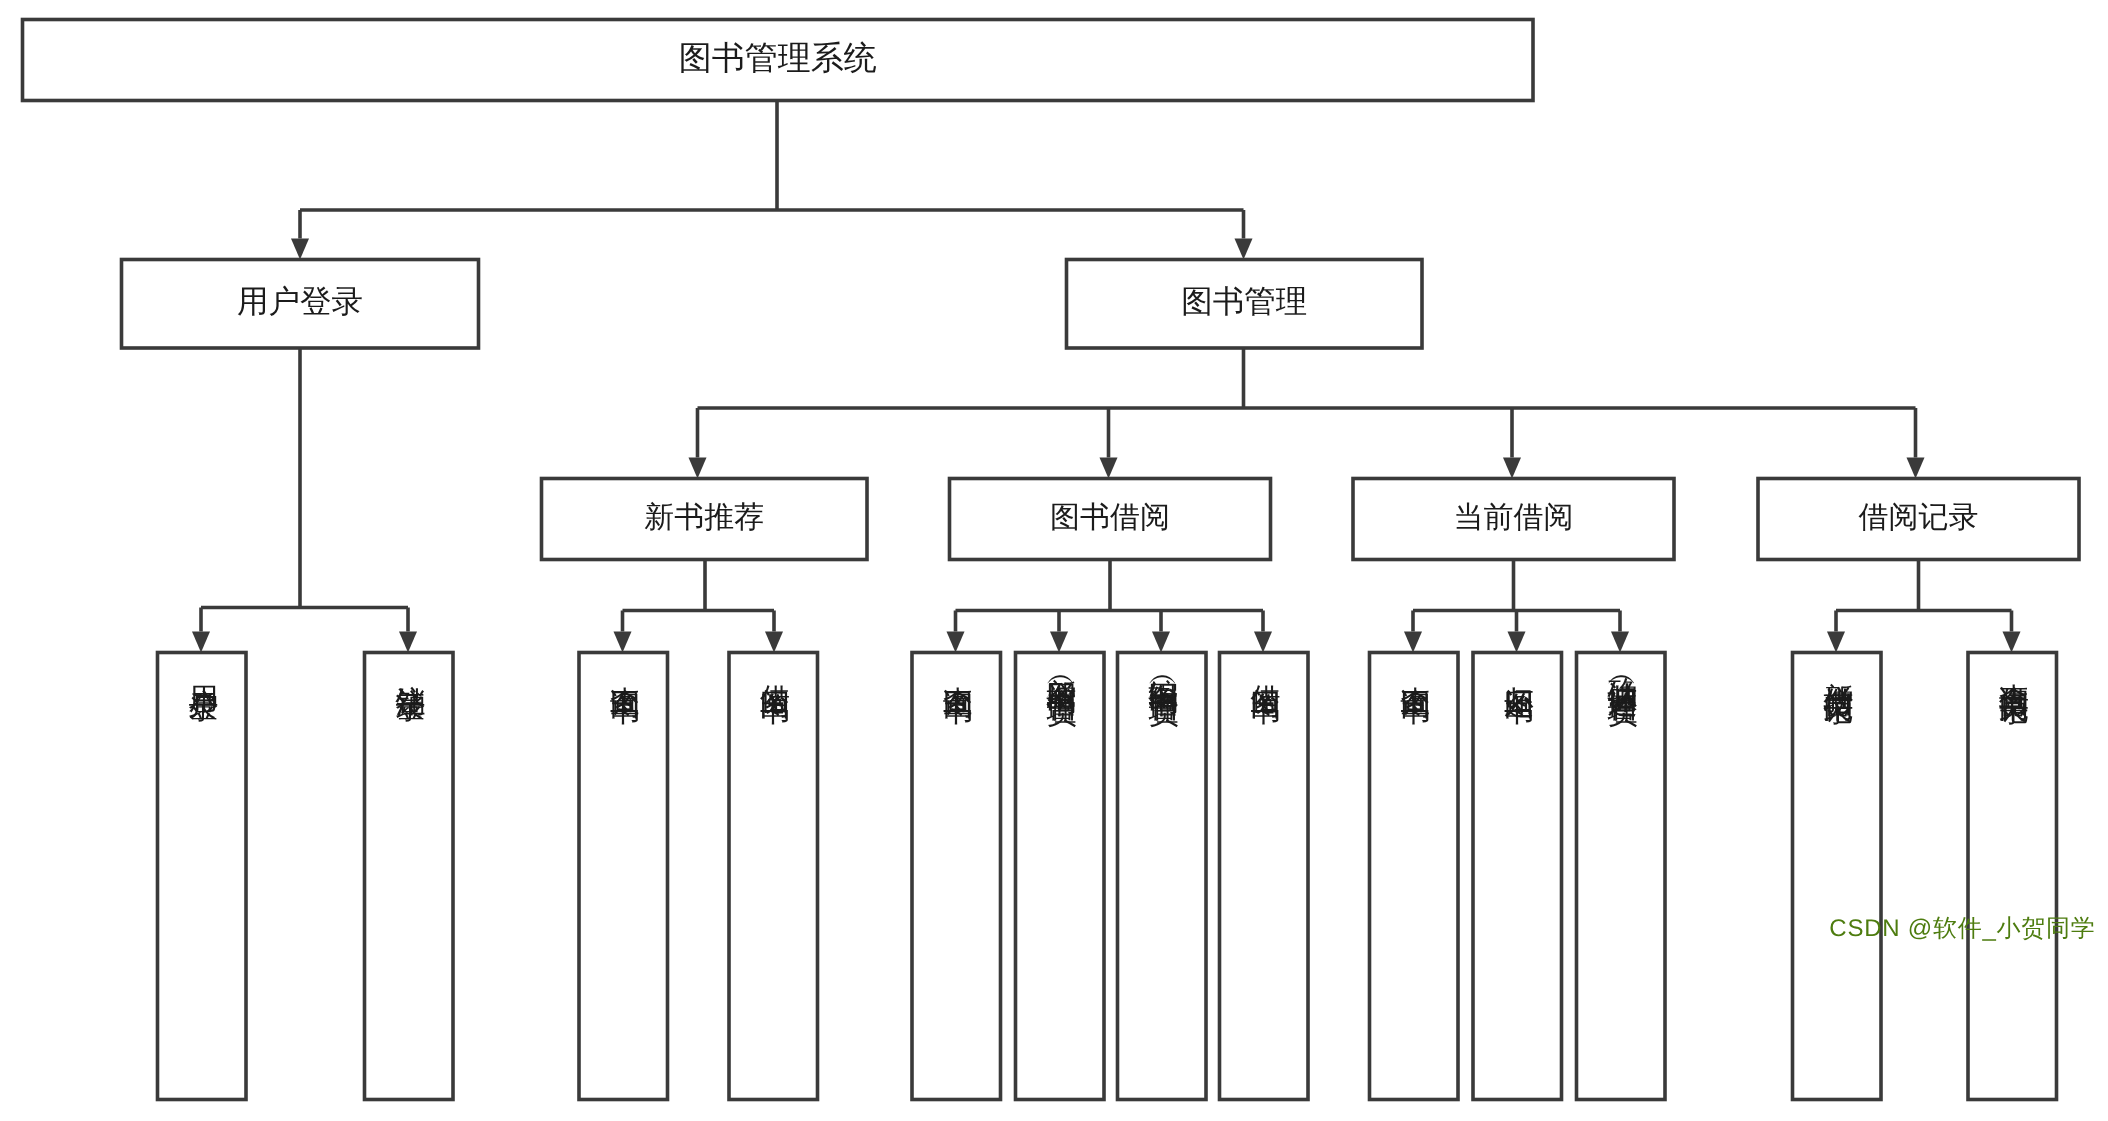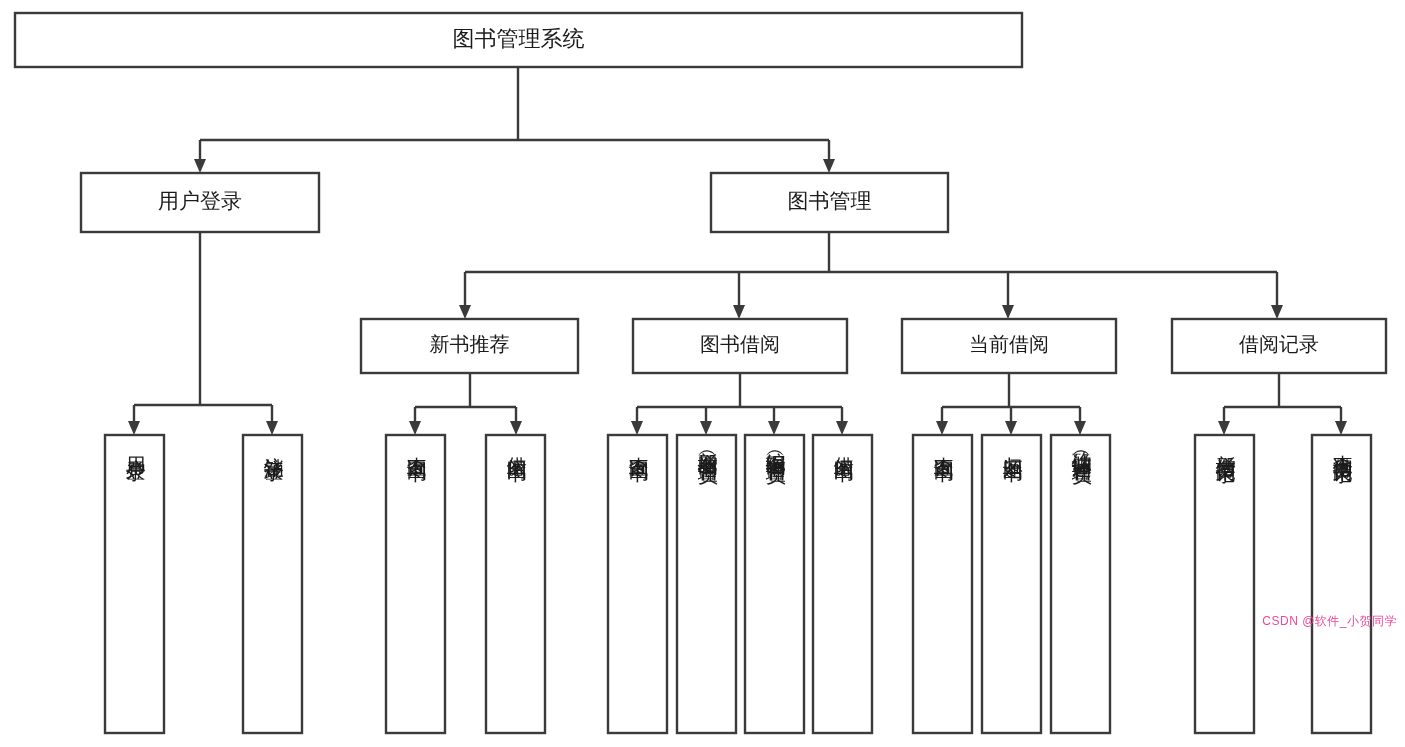--- a/index.html
+++ b/index.html
@@ -38,22 +38,22 @@
     stroke:#3a3a3a;
     stroke-width:2.4;
     fill:none;
     stroke-linecap:butt;
   }
   .arrow-head{fill:#3a3a3a;stroke:none;}
   .watermark{
     position:absolute;
     right:8px;
     bottom:6px;
-    color:#ec4899;
-    font-size:12px;
+    color:#4d7c0f;
+    font-size:16px;
     font-family:"Liberation Sans","DejaVu Sans",sans-serif;
     letter-spacing:0.5px;
     white-space:nowrap;
     user-select:none;
   }
 </style>
 </head>
 <body>
 
 <div id="diagram-root">

